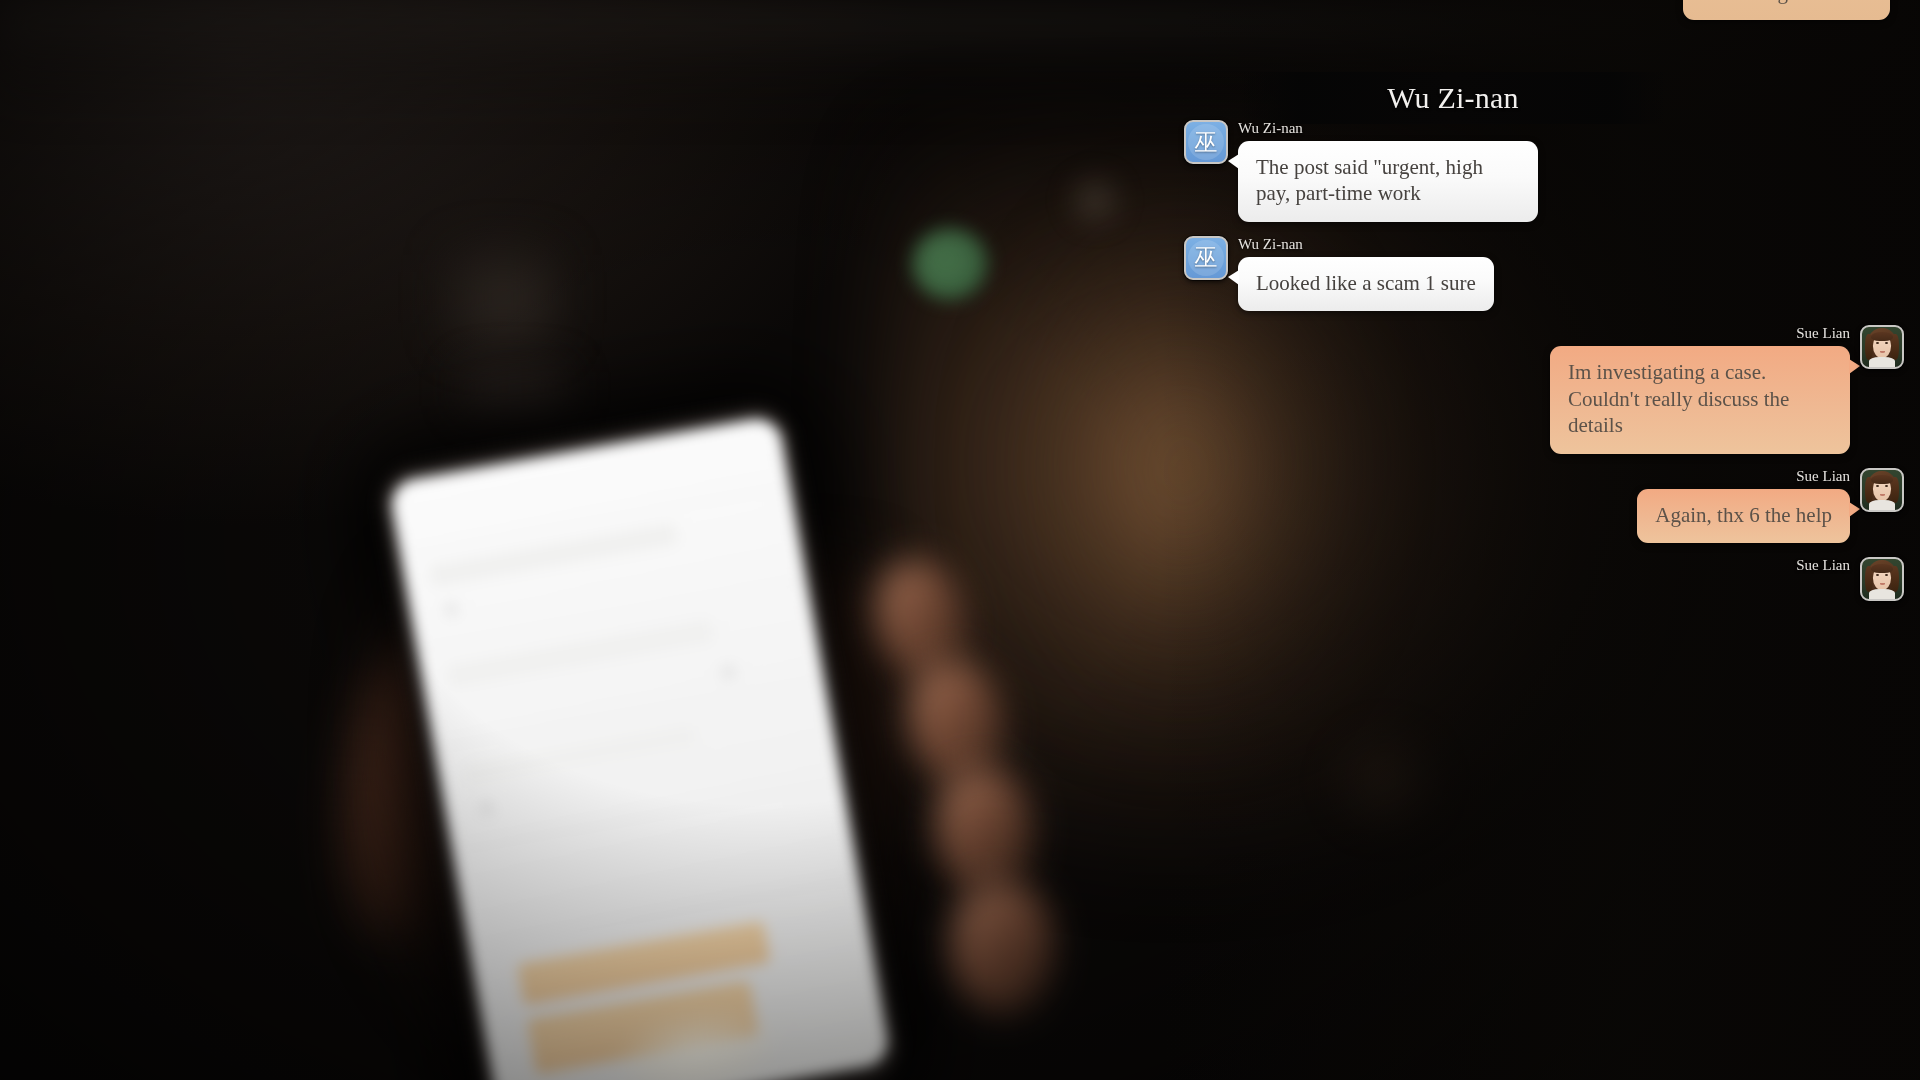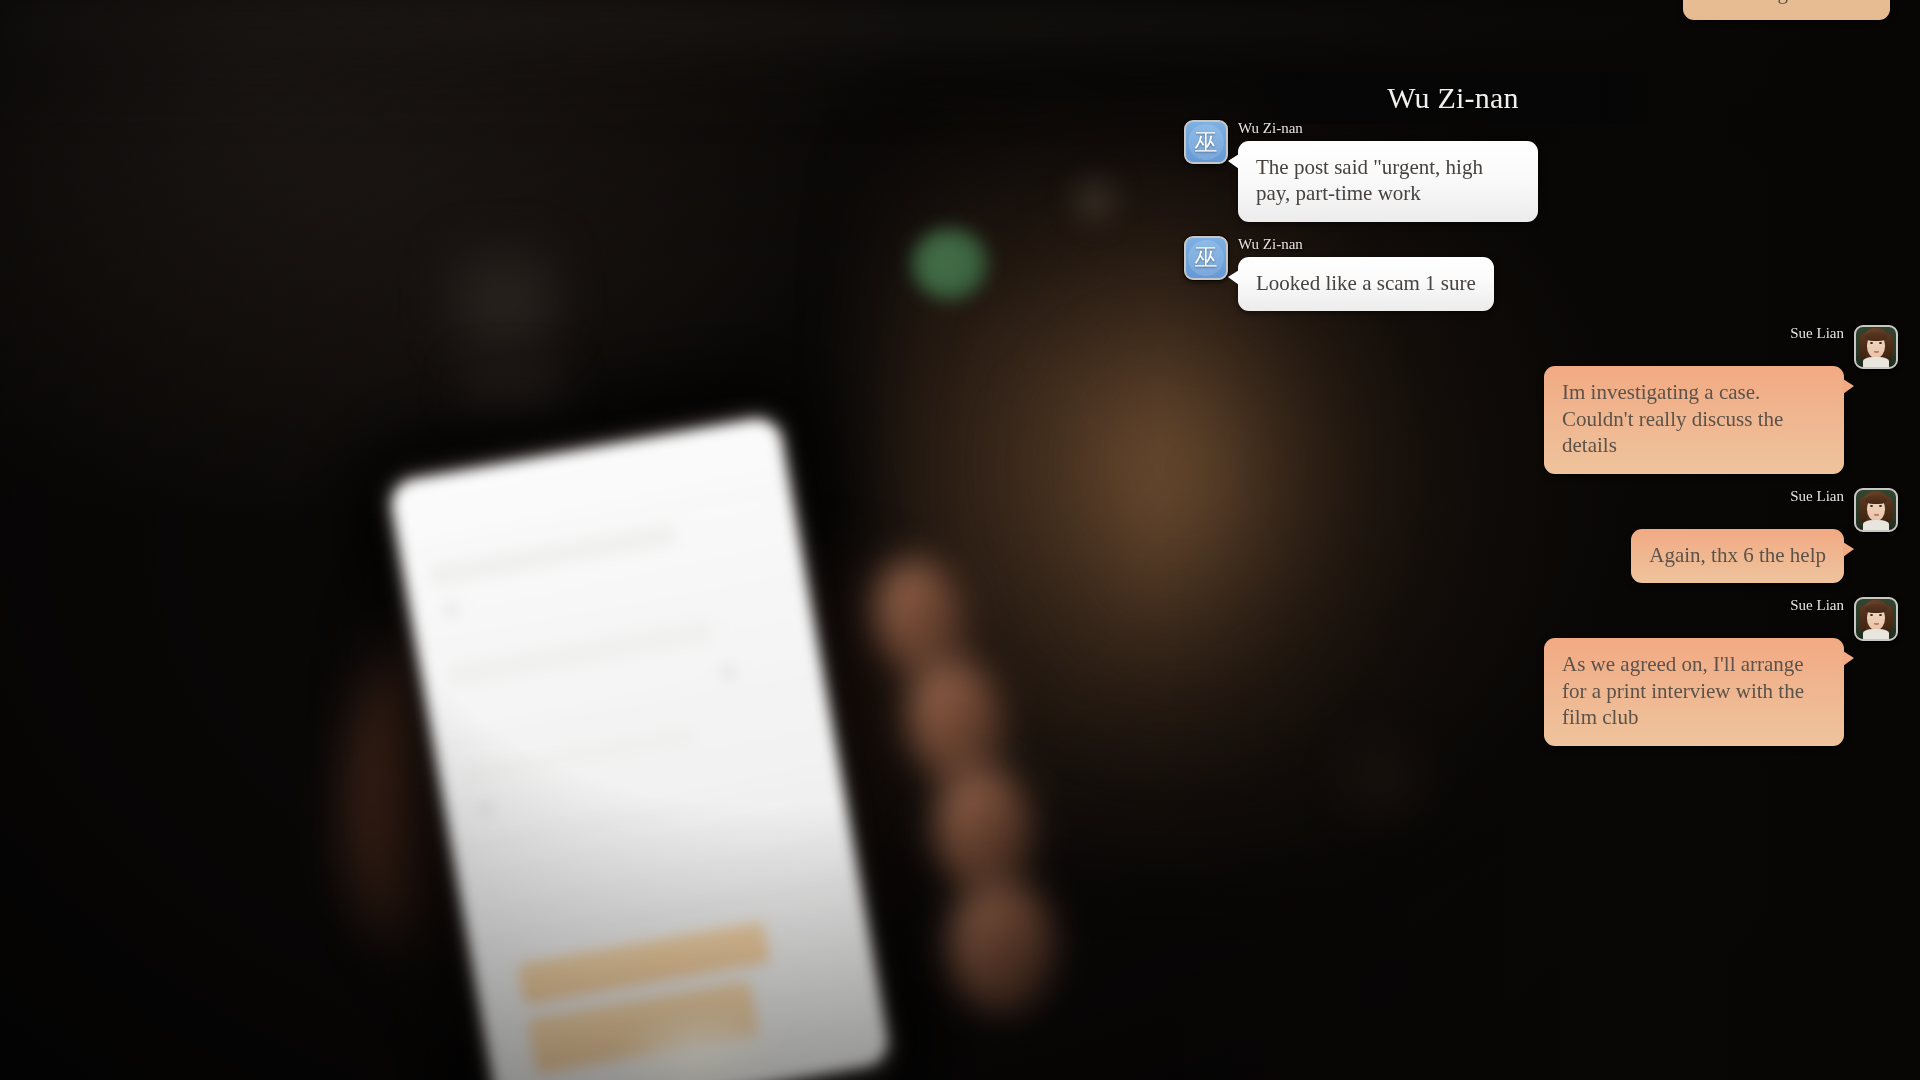--- a/index.html
+++ b/index.html
@@ -235,21 +235,21 @@
     width: 770px;
   }
 
   .msg {
     position: relative;
     display: flex;
     align-items: flex-start;
     margin-bottom: 14px;
   }
   .msg.left  { justify-content: flex-start; padding-left: 34px; }
-  .msg.right { justify-content: flex-end;   padding-right: 22px; }
+  .msg.right { justify-content: flex-end;   padding-right: 16px; }
 
   .avatar {
     width: 44px; height: 44px;
     border-radius: 9px;
     border: 2px solid #c9c7c4;
     box-shadow: 0 0 0 1px rgba(0,0,0,.55), 0 2px 5px rgba(0,0,0,.7);
     overflow: hidden;
     flex: 0 0 auto;
     position: relative;
   }
@@ -356,21 +356,20 @@
     max-width: 300px;
     box-shadow: 0 2px 6px rgba(0,0,0,.55);
   }
   .bubble.white {
     background: linear-gradient(180deg, #ffffff 0%, #fafafa 45%, #ececec 100%);
     color: #46423f;
   }
   .bubble.orange {
     background: linear-gradient(180deg, #f2aa83 0%, #efb892 55%, #eec49c 100%);
     color: #5c5249;
-    margin-top: 20px;
   }
   .bubble.tan {
     background: linear-gradient(180deg, #e9bf96 0%, #e6bb91 100%);
     color: #5c5249;
   }
 
   
   .bubble.white::before {
     content: "";
     position: absolute;
@@ -513,21 +512,20 @@
             <div class="p-fringe"></div>
             <div class="p-eye l"></div>
             <div class="p-eye r"></div>
             <div class="p-mouth"></div>
             <div class="p-body"></div>
           </div>
         </div>
         <div class="msg right">
           <div class="msg-col">
             <div class="sender">Sue Lian</div>
-            <div class="bubble orange">As we agreed on, I'll arrange for a print interview with the film club</div>
           </div>
           <div class="avatar sue">
             <div class="p-hair"></div>
             <div class="p-hair-side l"></div>
             <div class="p-hair-side r"></div>
             <div class="p-face"></div>
             <div class="p-fringe"></div>
             <div class="p-eye l"></div>
             <div class="p-eye r"></div>
             <div class="p-mouth"></div>

